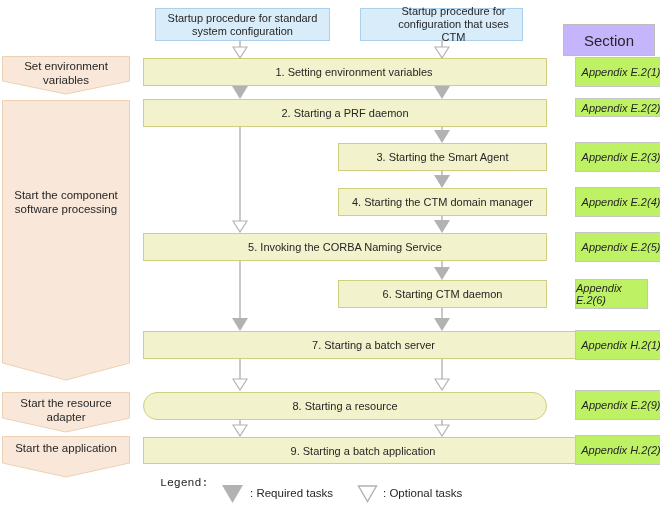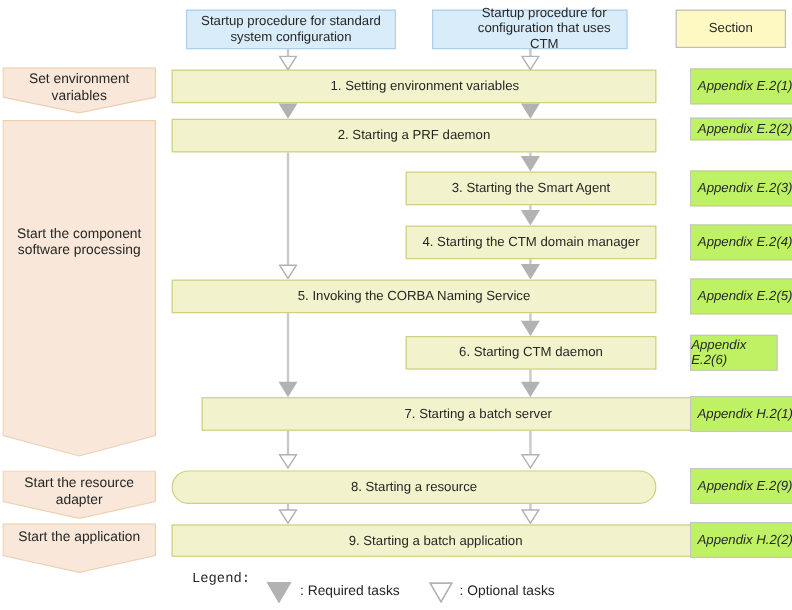--- a/index.html
+++ b/index.html
@@ -8,23 +8,23 @@
     background:#ffffff;color:#262626;
     font-family:"Liberation Sans",sans-serif;
   }
   .abs{position:absolute;}
   .hdr{
     background:#d9ecfa;border:1px solid #aad0ee;
     display:flex;align-items:center;justify-content:center;
     text-align:center;font-size:11px;line-height:13px;box-sizing:border-box;
   }
   .secbox{
-    background:#fef9c3;border:1px solid #bdbdbd;
+    background:#c4b5fd;border:1px solid #bdbdbd;
     display:flex;align-items:center;justify-content:center;
-    font-size:11px;box-sizing:border-box;
+    font-size:15px;box-sizing:border-box;margin-top:16px;
   }
   .step{
     background:#f2f2cc;border:1px solid #cfcf7f;
     display:flex;align-items:center;justify-content:center;
     text-align:center;font-size:11px;box-sizing:border-box;
   }
   .appx{
     background:#bef264;border:1px solid #c5c5c5;
     display:flex;align-items:center;justify-content:center;
     font-size:11px;font-style:italic;box-sizing:border-box;margin-left:12px;
@@ -64,21 +64,21 @@
   <polygon points="0.5,0.5 127.5,0.5 127.5,27 64,41 0.5,27" fill="#f9e8d9" stroke="#ecd0b4" stroke-width="1"></polygon>
 </svg>
 <div class="phase-text" style="left:2px;top:441px;">Start the application</div>
 
 <div class="abs step" style="left:143px;top:58px;width:404px;height:28px;padding-left:18px;">1. Setting environment variables</div>
 <div class="abs step" style="left:143px;top:99px;width:404px;height:28px;">2. Starting a PRF daemon</div>
 <div class="abs step" style="left:338px;top:143px;width:209px;height:28px;">3. Starting the Smart Agent</div>
 <div class="abs step" style="left:338px;top:188px;width:209px;height:28px;">4. Starting the CTM domain manager</div>
 <div class="abs step" style="left:143px;top:233px;width:404px;height:28px;">5. Invoking the CORBA Naming Service</div>
 <div class="abs step" style="left:338px;top:280px;width:209px;height:28px;text-align:center;">6. Starting CTM daemon</div>
-<div class="abs step" style="left:143px;top:331px;width:461px;height:28px;margin-left:25px;">7. Starting a batch server</div>
+<div class="abs step" style="left:143px;top:331px;width:461px;height:28px;">7. Starting a batch server</div>
 <div class="abs step" style="left:143px;top:392px;width:404px;height:28px;border-radius:14px;">8. Starting a resource</div>
 <div class="abs step" style="left:143px;top:437px;width:440px;height:27px;">9. Starting a batch application</div>
 
 <div class="abs appx" style="left:563px;top:57px;width:92px;height:30px;">Appendix E.2(1)</div>
 <div class="abs appx" style="left:563px;top:98px;width:92px;height:19px;">Appendix E.2(2)</div>
 <div class="abs appx" style="left:563px;top:142px;width:92px;height:30px;">Appendix E.2(3)</div>
 <div class="abs appx" style="left:563px;top:187px;width:92px;height:30px;">Appendix E.2(4)</div>
 <div class="abs appx" style="left:563px;top:232px;width:92px;height:30px;">Appendix E.2(5)</div>
 <div class="abs appx" style="left:563px;top:279px;width:73px;height:30px;">Appendix E.2(6)</div>
 <div class="abs appx" style="left:563px;top:330px;width:92px;height:30px;">Appendix H.2(1)</div>

